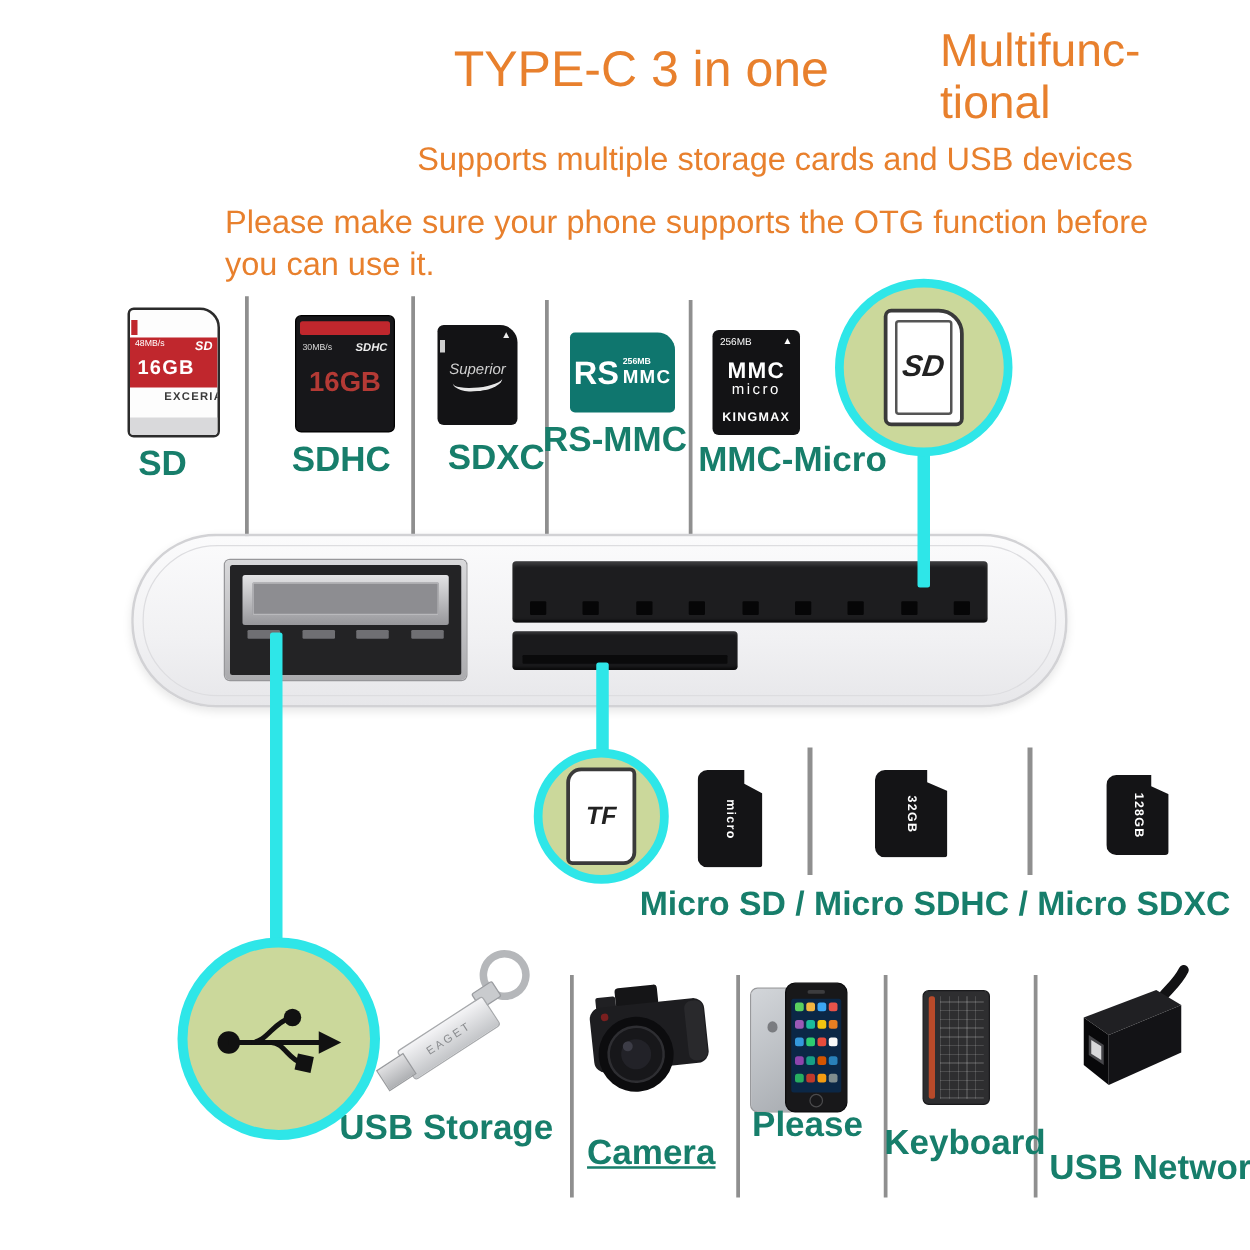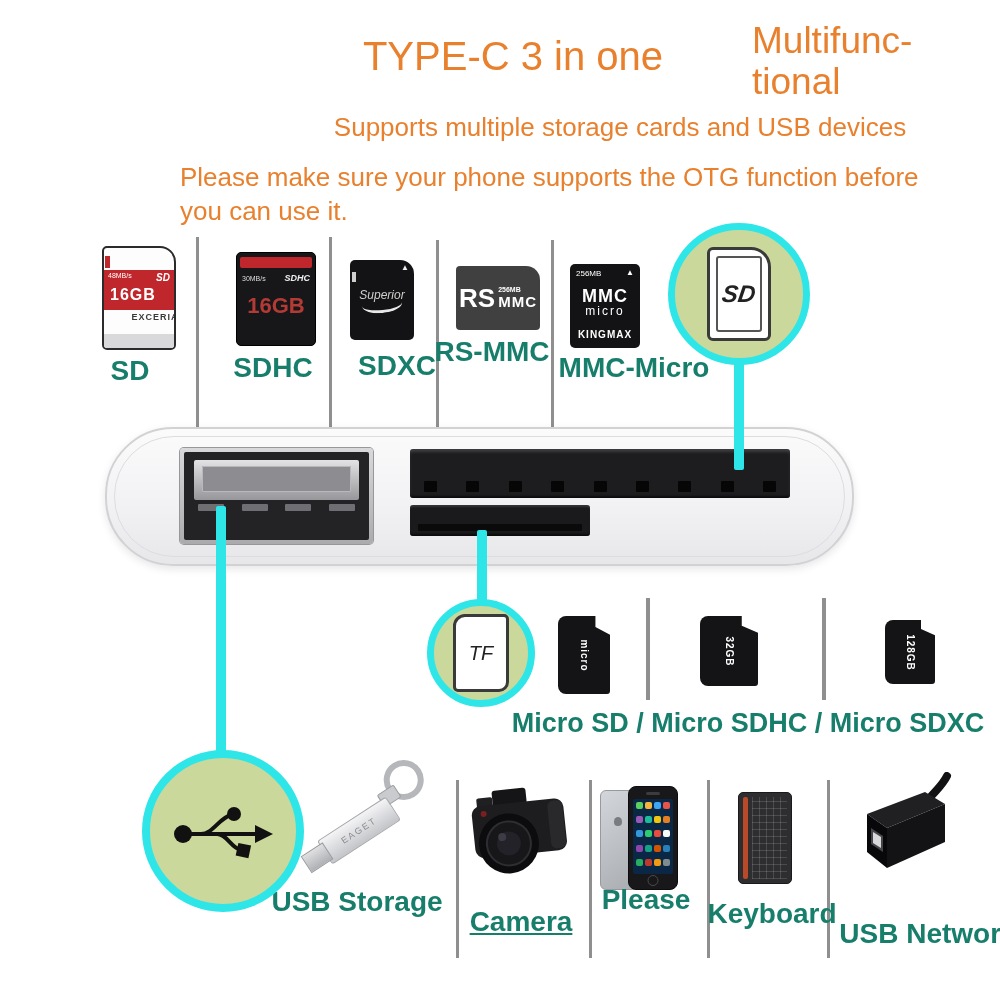--- a/index.html
+++ b/index.html
@@ -37,21 +37,21 @@
   .card-sdhc .speed{position:absolute;left:5px;top:22px;font-size:7px;color:#ddd;}
   .card-sdhc .logo{position:absolute;right:5px;top:20px;font-size:9px;font-weight:bold;color:#eee;font-style:italic;}
   .card-sdhc .cap{position:absolute;left:0;top:40px;width:100%;text-align:center;font-size:22px;font-weight:bold;color:#b43a35;}
 
   .card-sdxc{left:350px;top:260px;width:64px;height:80px;background:#131315;border-radius:5px 14px 5px 5px;}
   .card-sdxc .tri{position:absolute;right:5px;top:3px;font-size:8px;color:#eee;}
   .card-sdxc .marks{position:absolute;left:2px;top:12px;width:4px;height:10px;background:#cfcfcf;}
   .card-sdxc .brand{position:absolute;left:0;top:28px;width:100%;text-align:center;font-size:12px;font-style:italic;color:#cfcfcf;}
   .card-sdxc .swoosh{position:absolute;left:12px;top:36px;width:40px;height:14px;border-bottom:3px solid #e8e8e8;border-radius:50%;transform:rotate(-6deg);}
 
-  .card-rsmmc{left:456px;top:266px;width:84px;height:64px;background:#404040;border-radius:4px 14px 4px 4px;
+  .card-rsmmc{left:456px;top:266px;width:84px;height:64px;background:#0f766e;border-radius:4px 14px 4px 4px;
               display:flex;align-items:center;justify-content:center;gap:3px;color:#fff;}
   .card-rsmmc .rs{font-size:26px;font-weight:bold;line-height:26px;}
   .card-rsmmc .stack{display:flex;flex-direction:column;align-items:flex-start;}
   .card-rsmmc .cap{font-size:7px;font-weight:bold;}
   .card-rsmmc .mmc{font-size:15px;font-weight:bold;letter-spacing:1px;}
 
   .card-mmcmicro{left:570px;top:264px;width:70px;height:84px;background:#131315;border-radius:5px;color:#fff;}
   .card-mmcmicro .cap{position:absolute;left:6px;top:5px;font-size:8px;}
   .card-mmcmicro .tri{position:absolute;right:6px;top:4px;font-size:8px;}
   .card-mmcmicro .mmc{position:absolute;left:0;top:22px;width:100%;text-align:center;font-size:18px;font-weight:bold;letter-spacing:1px;}
@@ -83,21 +83,21 @@
   
   .circle-sd{left:668px;top:223px;width:128px;height:128px;}
   .circle-tf{left:427px;top:599px;width:94px;height:94px;}
   .circle-usb{left:142px;top:750px;width:146px;height:146px;border-width:8px;}
   .sdcard-icon{position:relative;width:58px;height:88px;background:#fff;border:3px solid #3a3a3a;
                border-radius:6px 20px 6px 6px;display:flex;align-items:center;justify-content:center;}
   .sdcard-icon .inner{position:absolute;inset:6px;border:2px solid #555;border-radius:3px;}
   .sdcard-icon .logo{font-size:24px;font-weight:bold;font-style:italic;color:#222;transform:skewX(-8deg);}
   .tfcard-icon{position:relative;width:50px;height:72px;background:#fff;border:3px solid #3a3a3a;
                border-radius:12px 5px 10px 5px;display:flex;align-items:center;justify-content:center;}
-  .tfcard-icon .logo{font-size:20px;font-weight:normal;font-style:italic;color:#222;}
+  .tfcard-icon .logo{font-size:20px;font-weight:bold;font-style:italic;color:#222;}
 
   
   .micro-card{position:absolute;background:#141416;border-radius:8px 3px 3px 8px;
               clip-path:polygon(0 0,72% 0,72% 14%,100% 24%,100% 100%,0 100%);
               display:flex;align-items:center;justify-content:center;}
   .micro-card span{transform:rotate(90deg);color:#fff;font-size:10px;font-weight:bold;letter-spacing:1px;white-space:nowrap;}
   .m1{left:558px;top:616px;width:52px;height:78px;}
   .m2{left:700px;top:616px;width:58px;height:70px;}
   .m3{left:885px;top:620px;width:50px;height:64px;}
 

